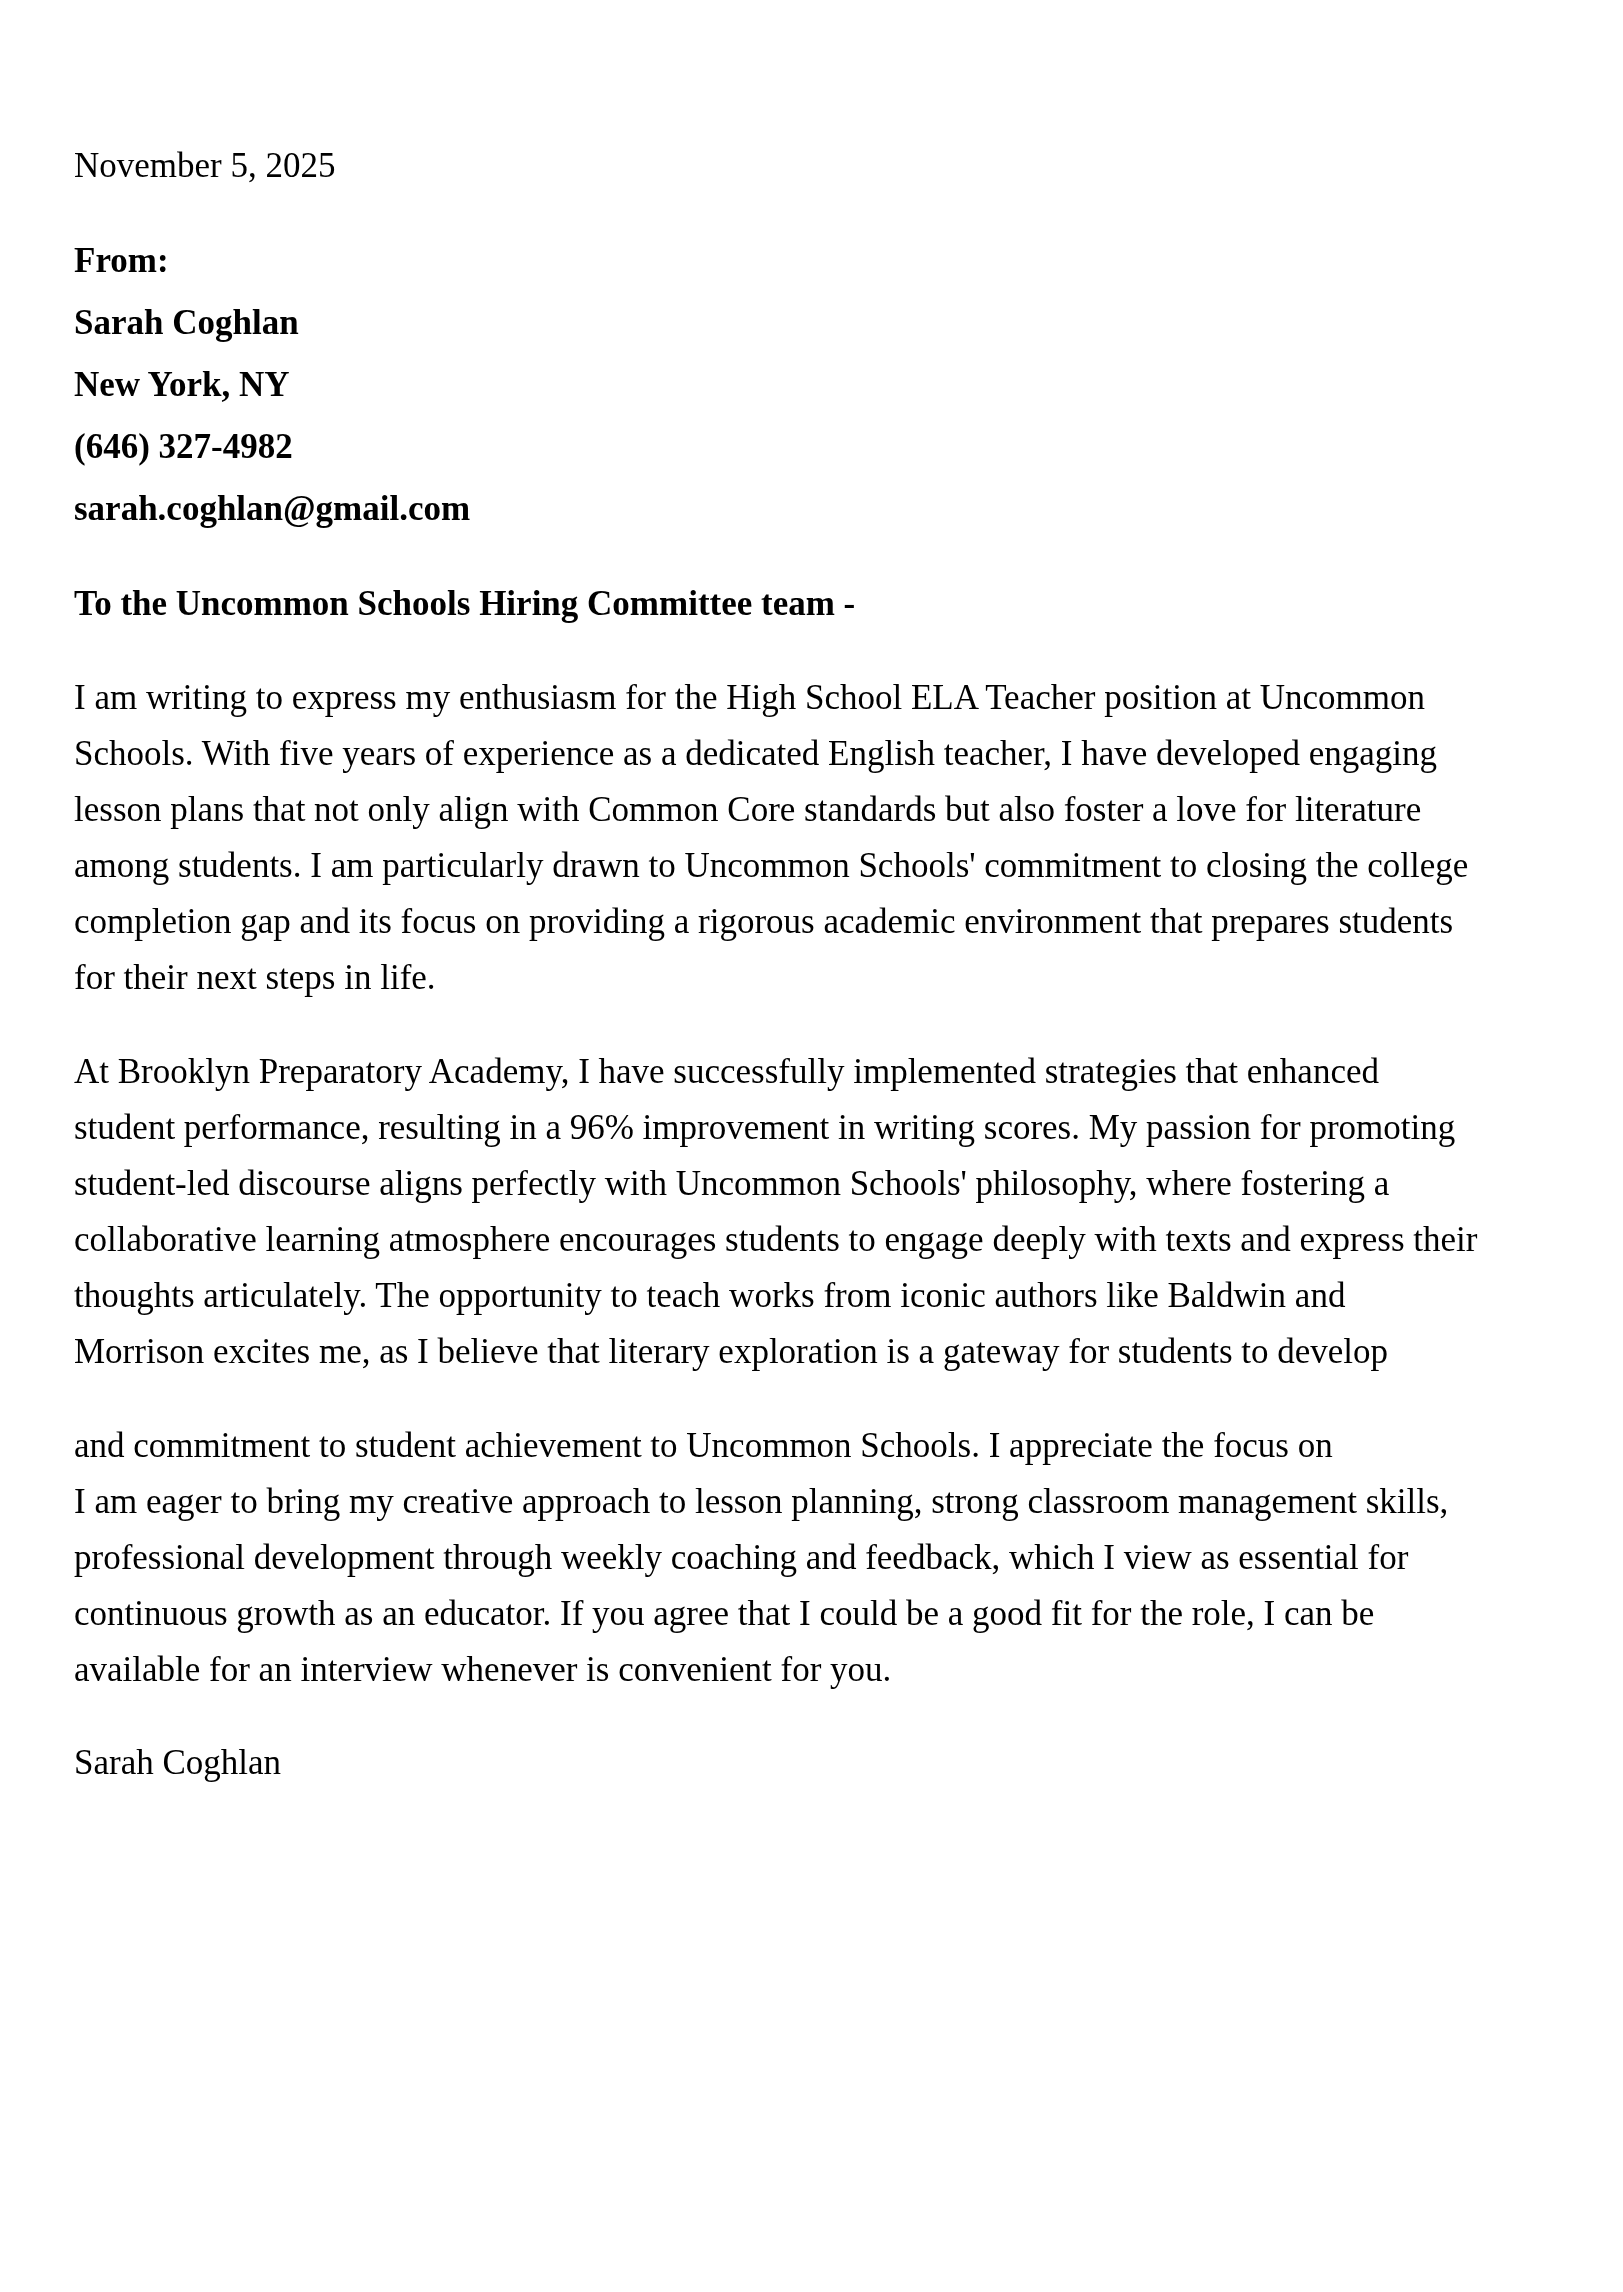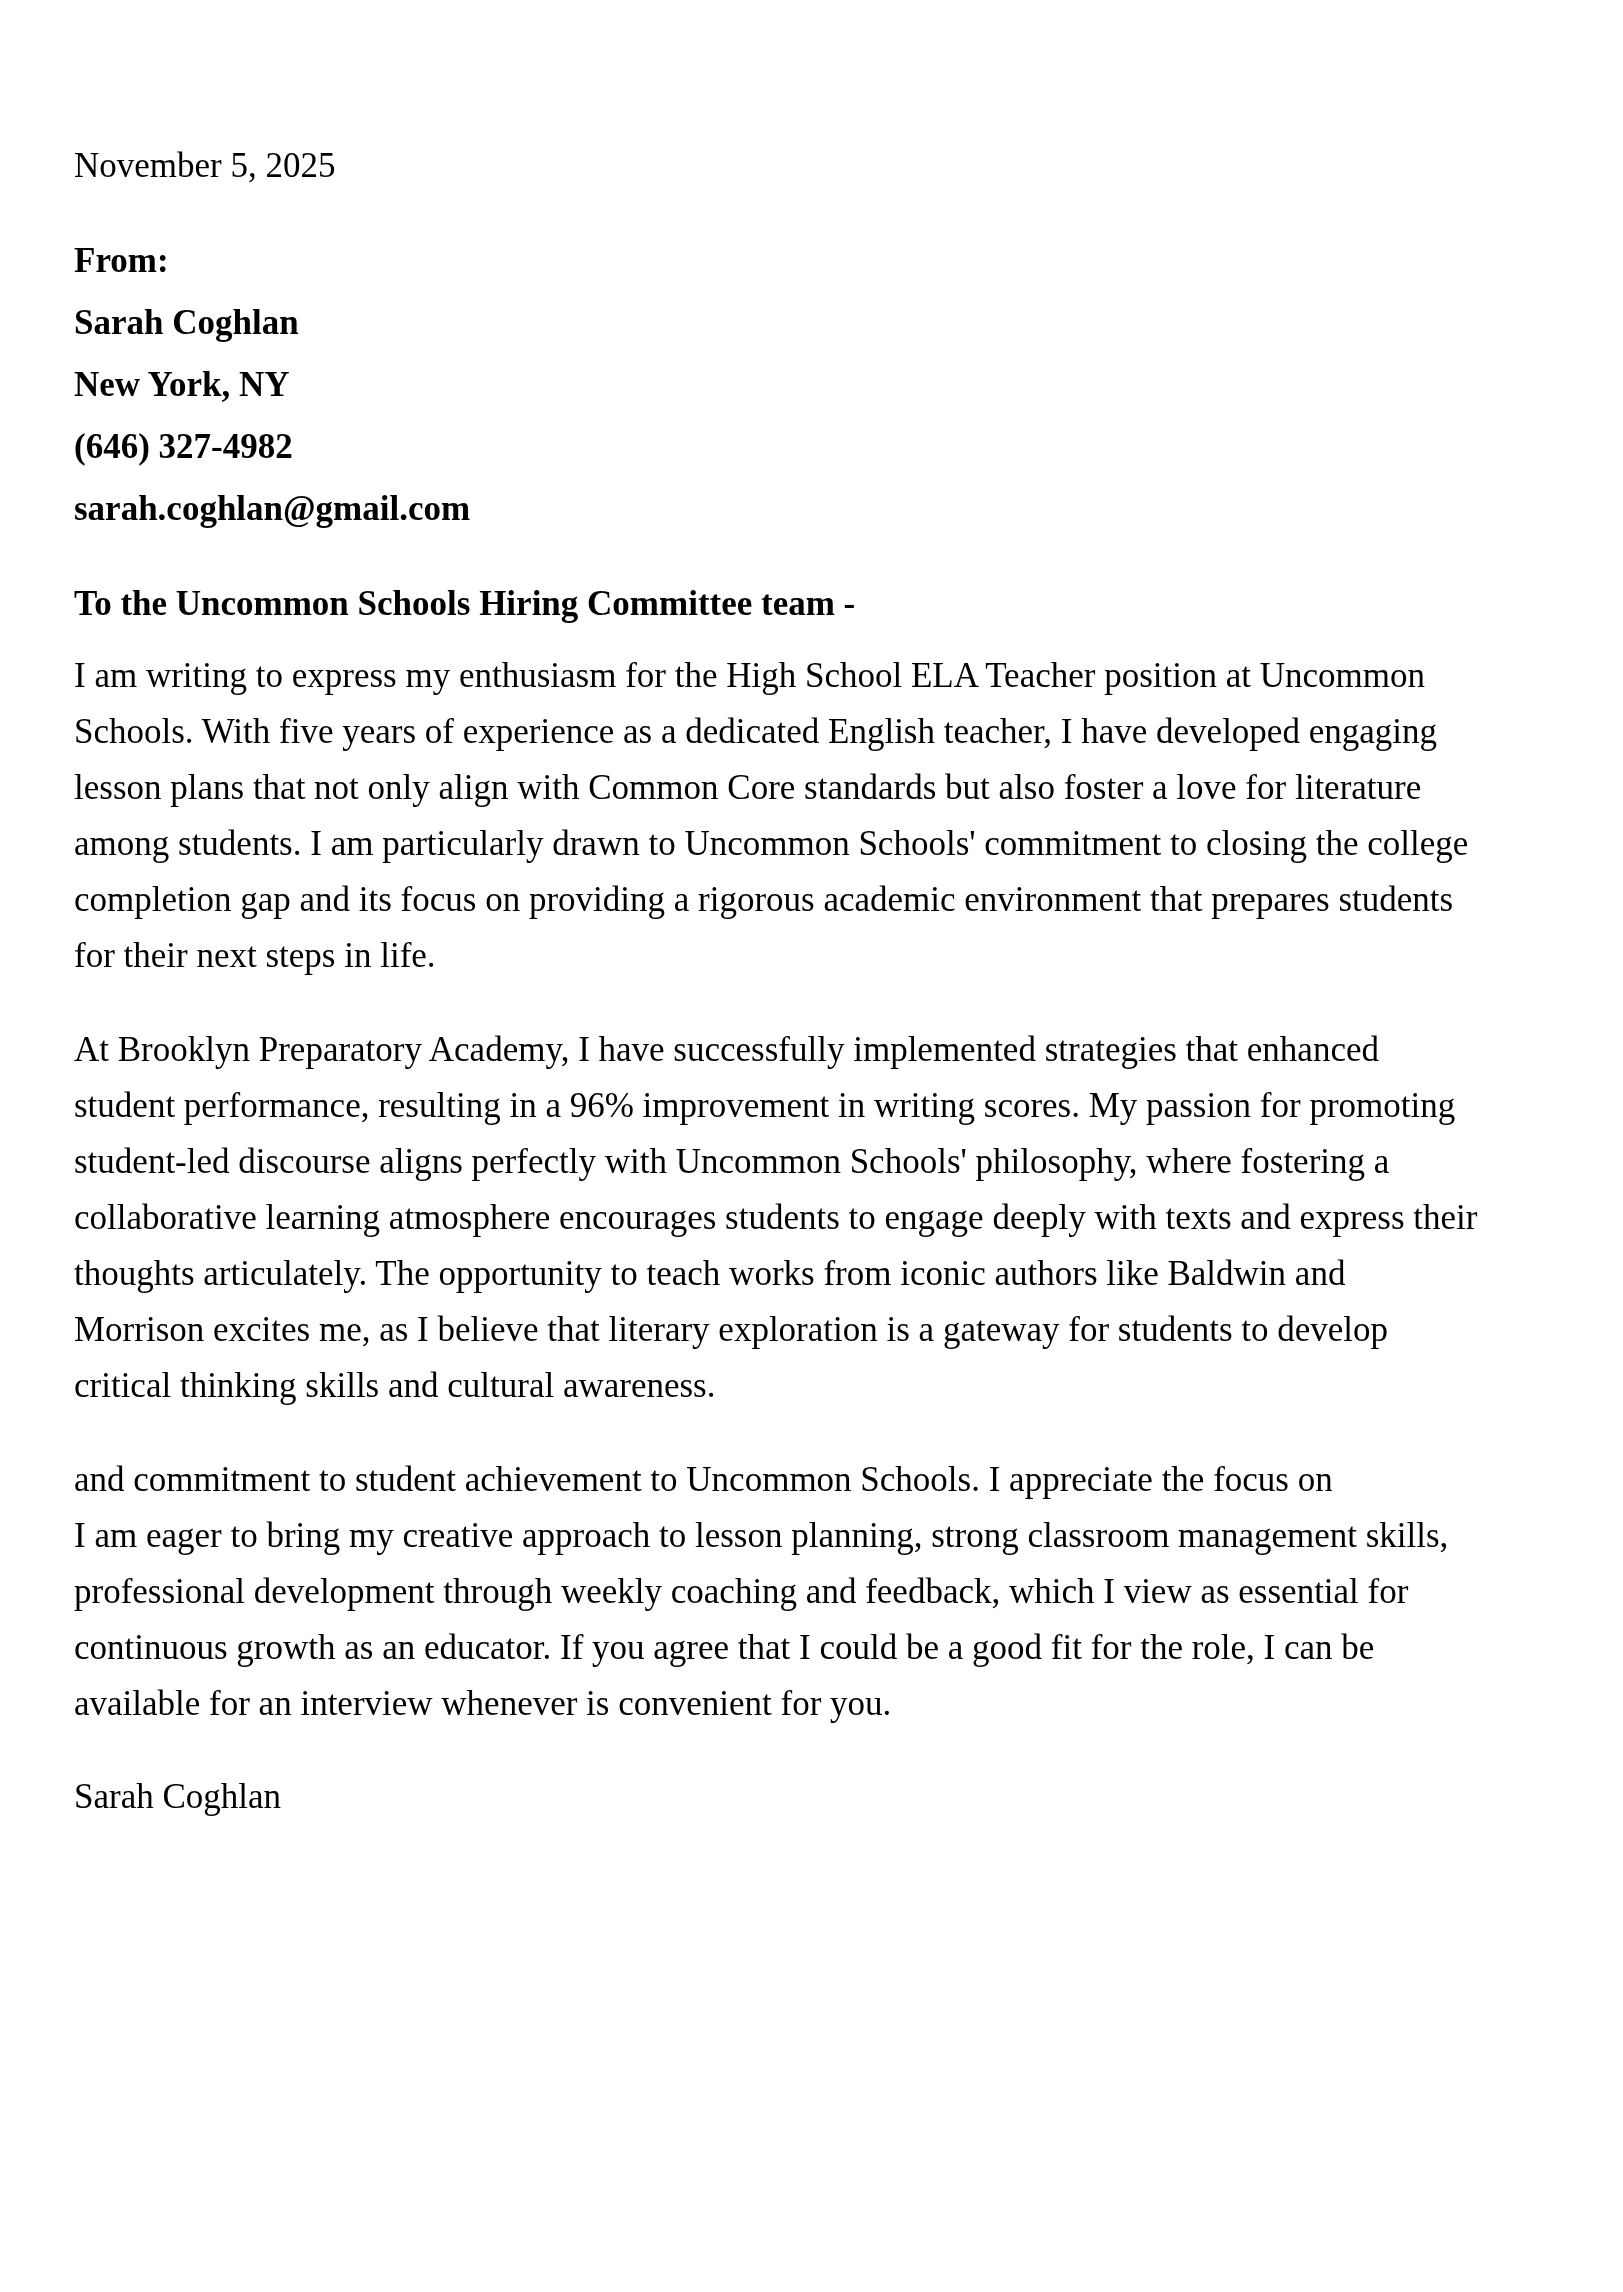--- a/index.html
+++ b/index.html
@@ -41,21 +41,21 @@
       white-space: nowrap;
       line-height: 62px;
       height: 62px;
     }
     .date { margin: 0; }
     
     .sender { margin-top: 36px; font-weight: bold; }
     
     .salutation { margin-top: 36px; font-weight: bold; }
     .para { margin-top: 38px; }
-    .para.first { margin-top: 16px; }
+    .para.first { margin-top: 38px; }
     .closing { margin-top: 37px; }
   </style>
 </head>
 <body>
 
 <div class="page">
   <div class="content">
 
     <div class="line date">November 5, 2025</div>
 
@@ -78,21 +78,20 @@
       <span class="line">for their next steps in life.</span>
     </div>
 
     <div class="para">
       <span class="line">At Brooklyn Preparatory Academy, I have successfully implemented strategies that enhanced</span>
       <span class="line">student performance, resulting in a 96% improvement in writing scores. My passion for promoting</span>
       <span class="line">student-led discourse aligns perfectly with Uncommon Schools' philosophy, where fostering a</span>
       <span class="line">collaborative learning atmosphere encourages students to engage deeply with texts and express their</span>
       <span class="line">thoughts articulately. The opportunity to teach works from iconic authors like Baldwin and</span>
       <span class="line">Morrison excites me, as I believe that literary exploration is a gateway for students to develop</span>
-      <span class="line">critical thinking skills and cultural awareness.</span>
     </div>
 
     <div class="para">
       <span class="line">and commitment to student achievement to Uncommon Schools. I appreciate the focus on</span>
       <span class="line">I am eager to bring my creative approach to lesson planning, strong classroom management skills,</span>
       <span class="line">professional development through weekly coaching and feedback, which I view as essential for</span>
       <span class="line">continuous growth as an educator. If you agree that I could be a good fit for the role, I can be</span>
       <span class="line">available for an interview whenever is convenient for you.</span>
     </div>
 

